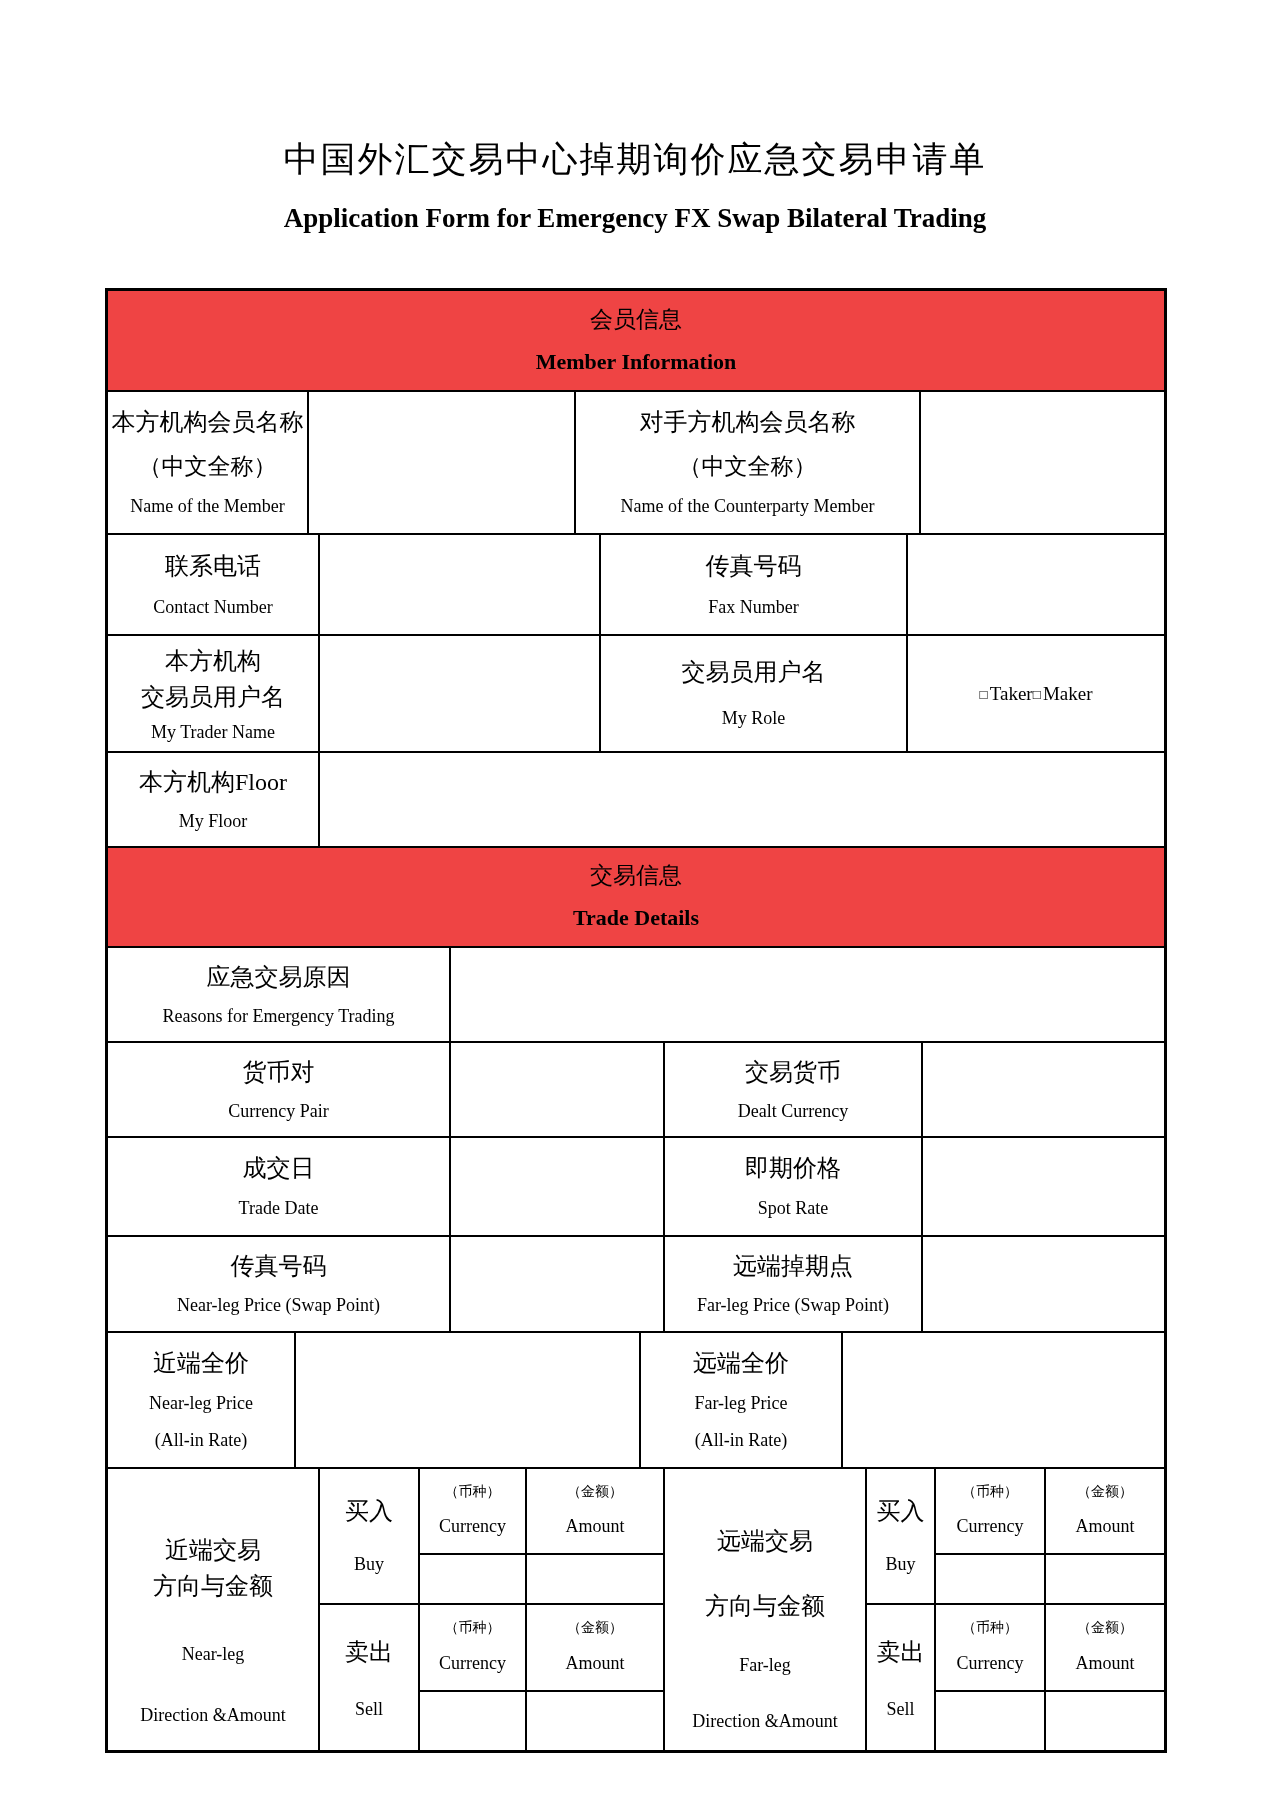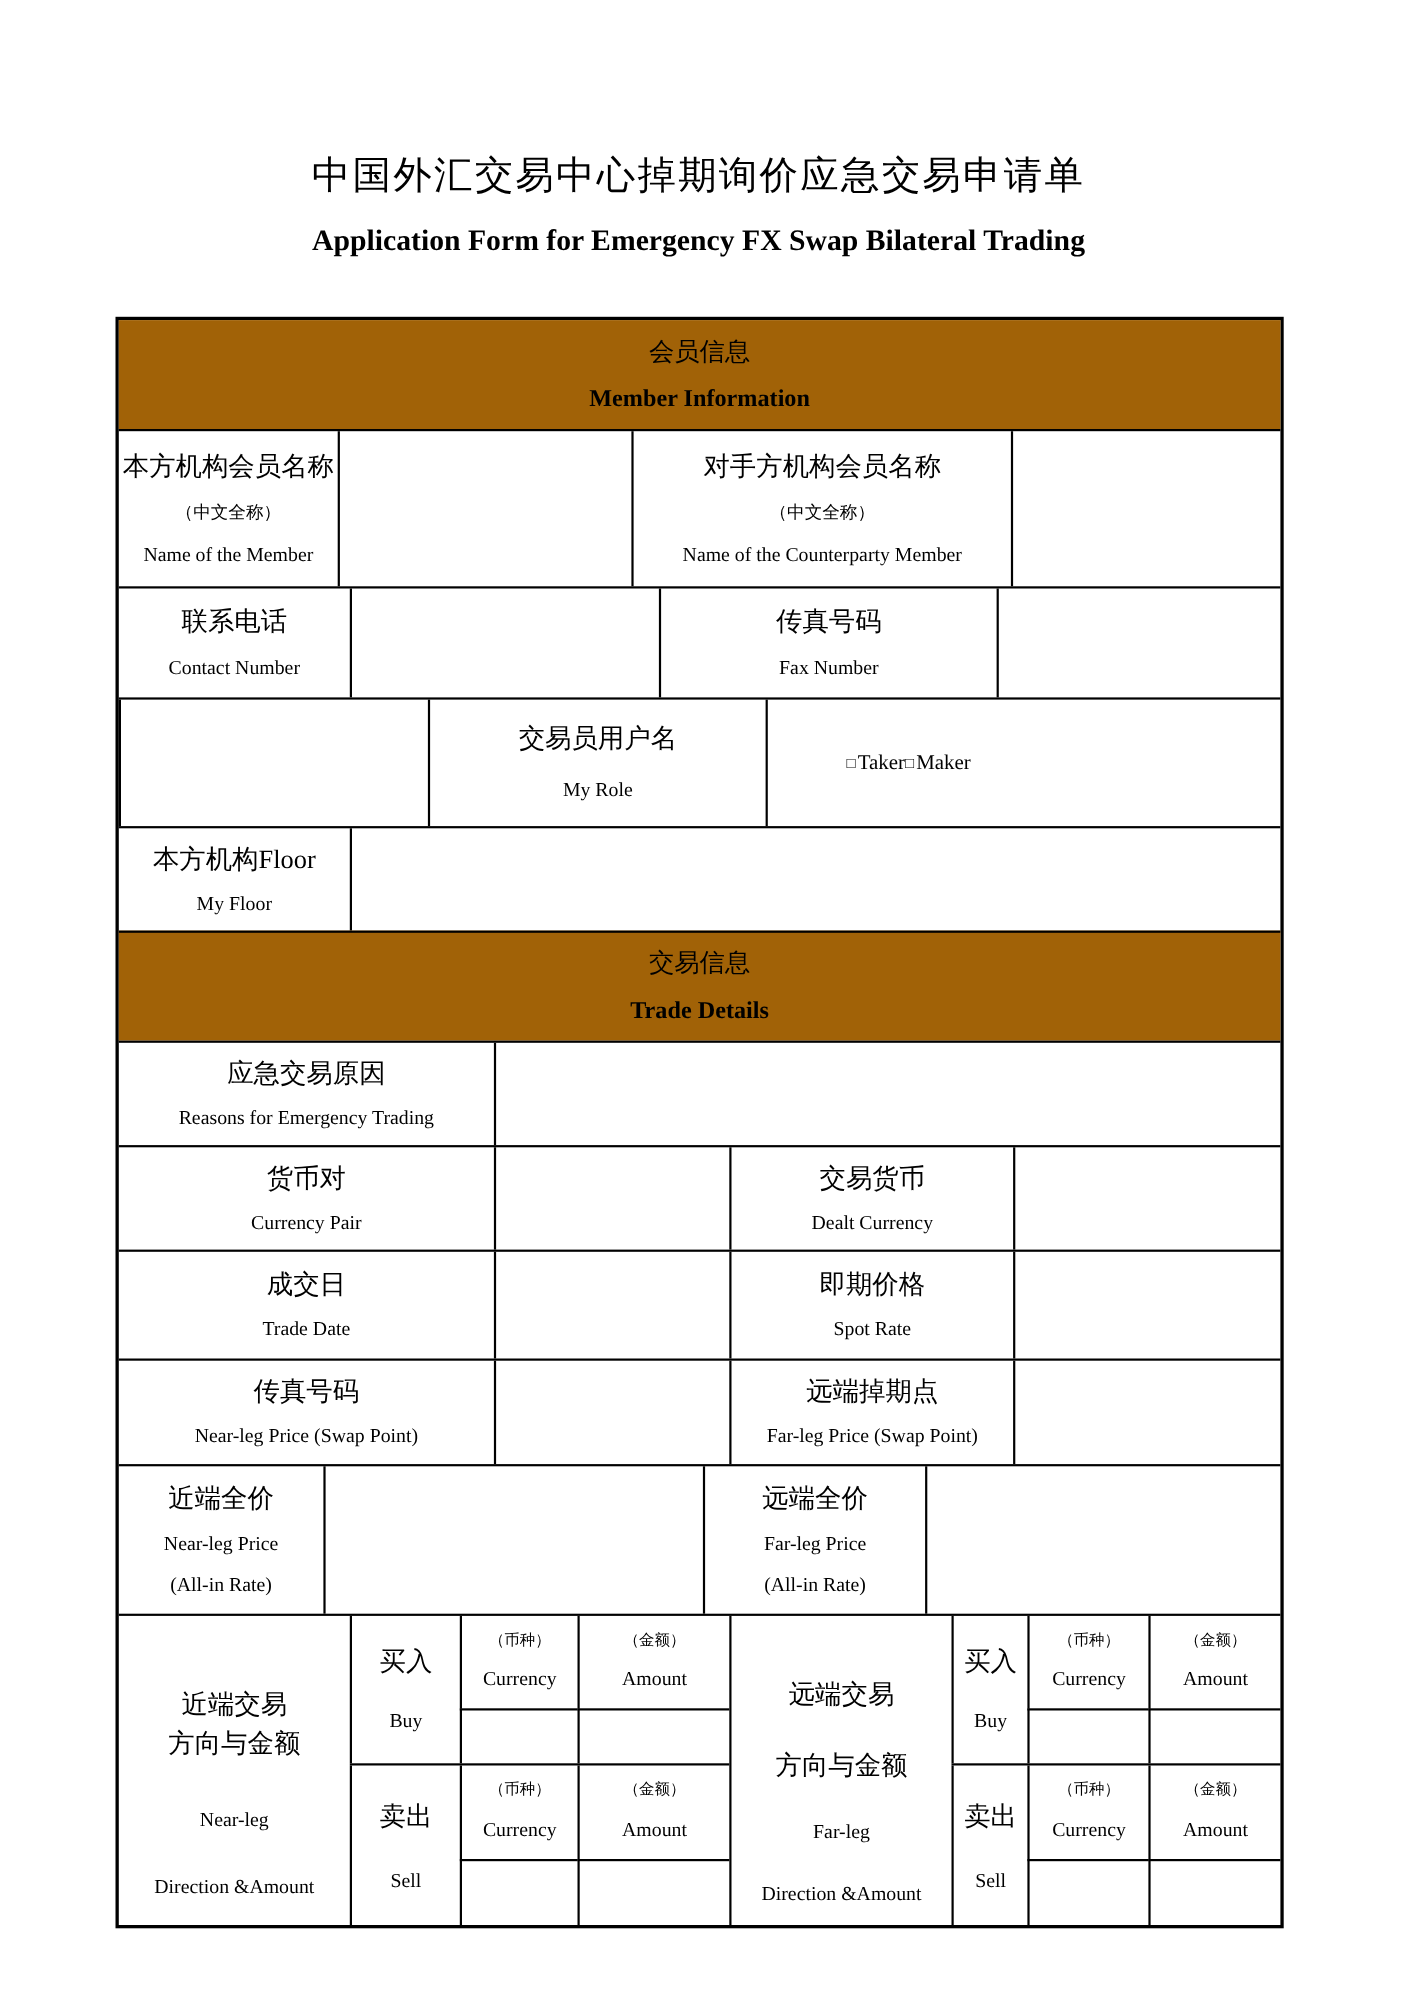--- a/index.html
+++ b/index.html
@@ -20,25 +20,25 @@
     border:3px solid #000;display:flex;flex-direction:column;
   }
   .row{display:flex;box-sizing:border-box;}
   .bt{border-top:2px solid #000;}
   .bl{border-left:2px solid #000;}
   .c{
     display:flex;flex-direction:column;align-items:center;justify-content:space-evenly;
     text-align:center;box-sizing:border-box;overflow:hidden;
   }
   .cn{font-size:24px;line-height:1.25;}
-  .cn-sub{font-size:16px;line-height:1.2;}
+  .cn-sub{font-size:23px;line-height:1.2;}
   .cn-sm{font-size:14px;line-height:1.2;}
   .en{font-size:18px;line-height:1.2;}
   .tight{line-height:1.5;}
-  .sec{background:#a16207;}
+  .sec{background:#ef4444;}
   .sec .cn{font-size:23px;}
   .sec .en{font-size:22px;font-weight:bold;}
   .opts{flex-direction:row;justify-content:center;}
   .opt{font-size:19px;white-space:nowrap;}
   .box{font-size:0.72em;margin-right:2px;position:relative;top:-1px;}
   .grp{display:flex;flex-direction:column;box-sizing:border-box;}
   .blk{display:flex;box-sizing:border-box;}
   .subcol{display:flex;flex-direction:column;box-sizing:border-box;}
   .padtop{padding-top:40px;gap:17px;}
 </style>
@@ -79,20 +79,27 @@
       </div>
       <div class="c bl" style="width:281px"></div>
       <div class="c bl" style="width:307px">
         <div class="cn">传真号码</div>
         <div class="en">Fax Number</div>
       </div>
       <div class="c bl" style="width:258px"></div>
     </div>
 
     <div class="row bt" style="height:117px">
+      <div class="c" style="width:210px">
+        <div class="cn tight">
+          <div>本方机构</div>
+          <div>交易员用户名</div>
+        </div>
+        <div class="en">My Trader Name</div>
+      </div>
       <div class="c bl" style="width:281px"></div>
       <div class="c bl" style="width:307px">
         <div class="cn">交易员用户名</div>
         <div class="en">My Role</div>
       </div>
       <div class="c bl opts" style="width:258px">
         <span class="opt"><span class="box">□</span><span>Taker</span></span>
         <span class="opt"><span class="box">□</span><span>Maker</span></span>
       </div>
     </div>

